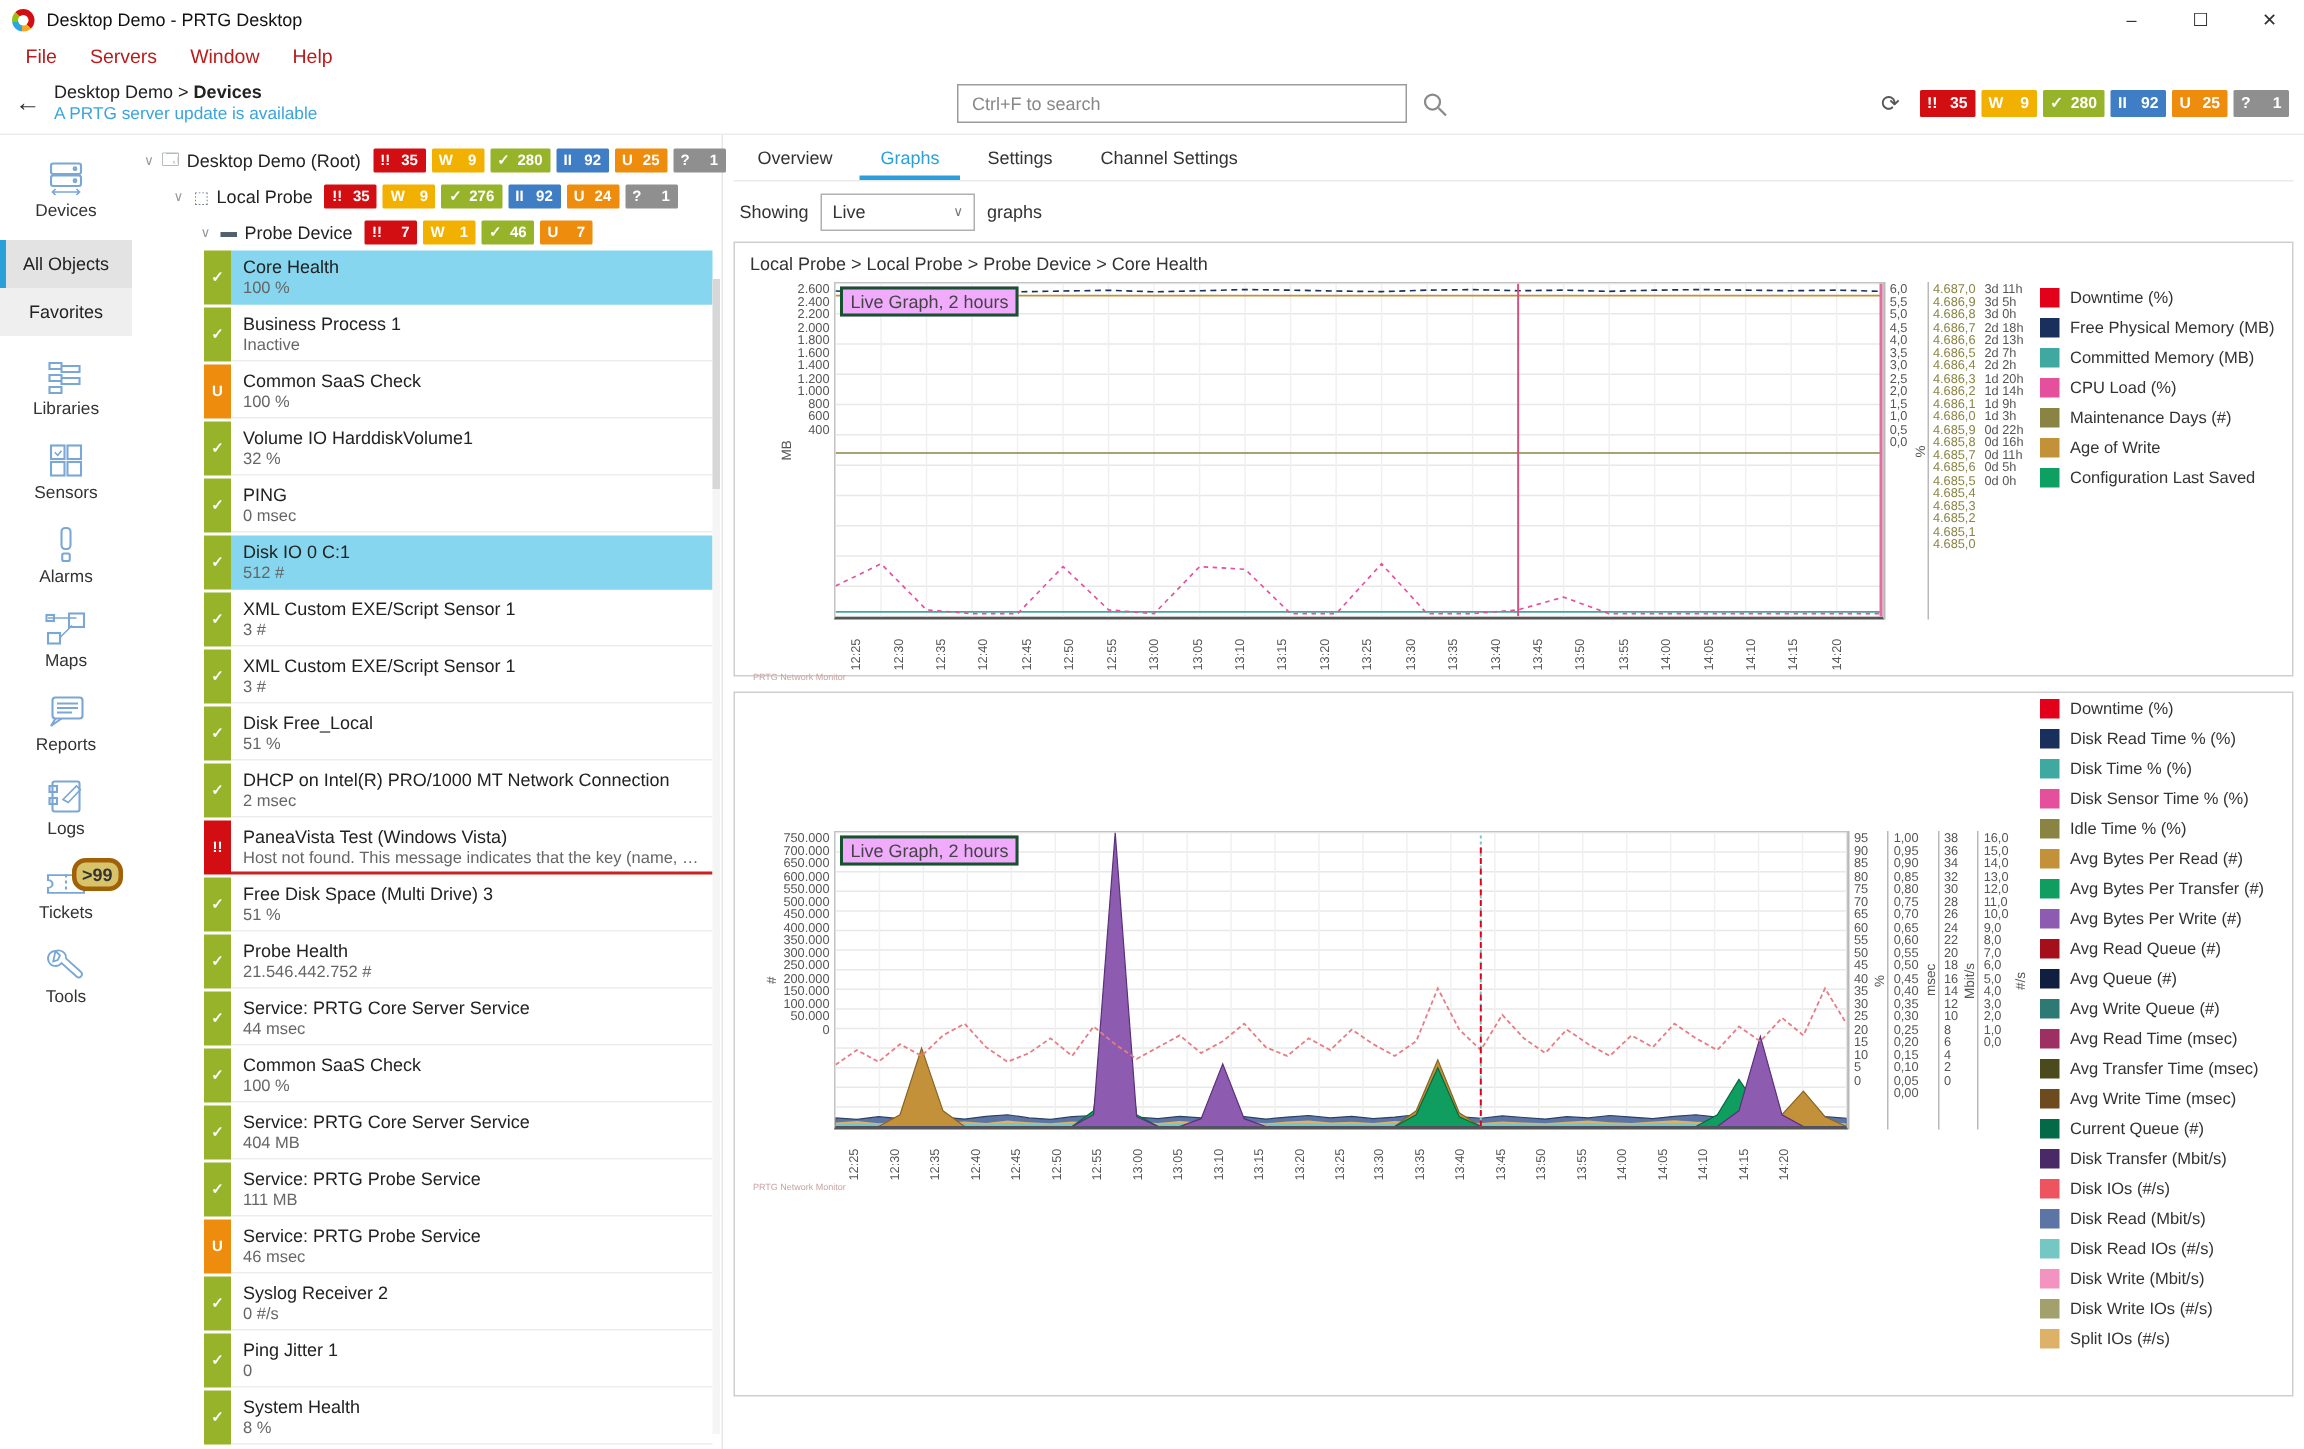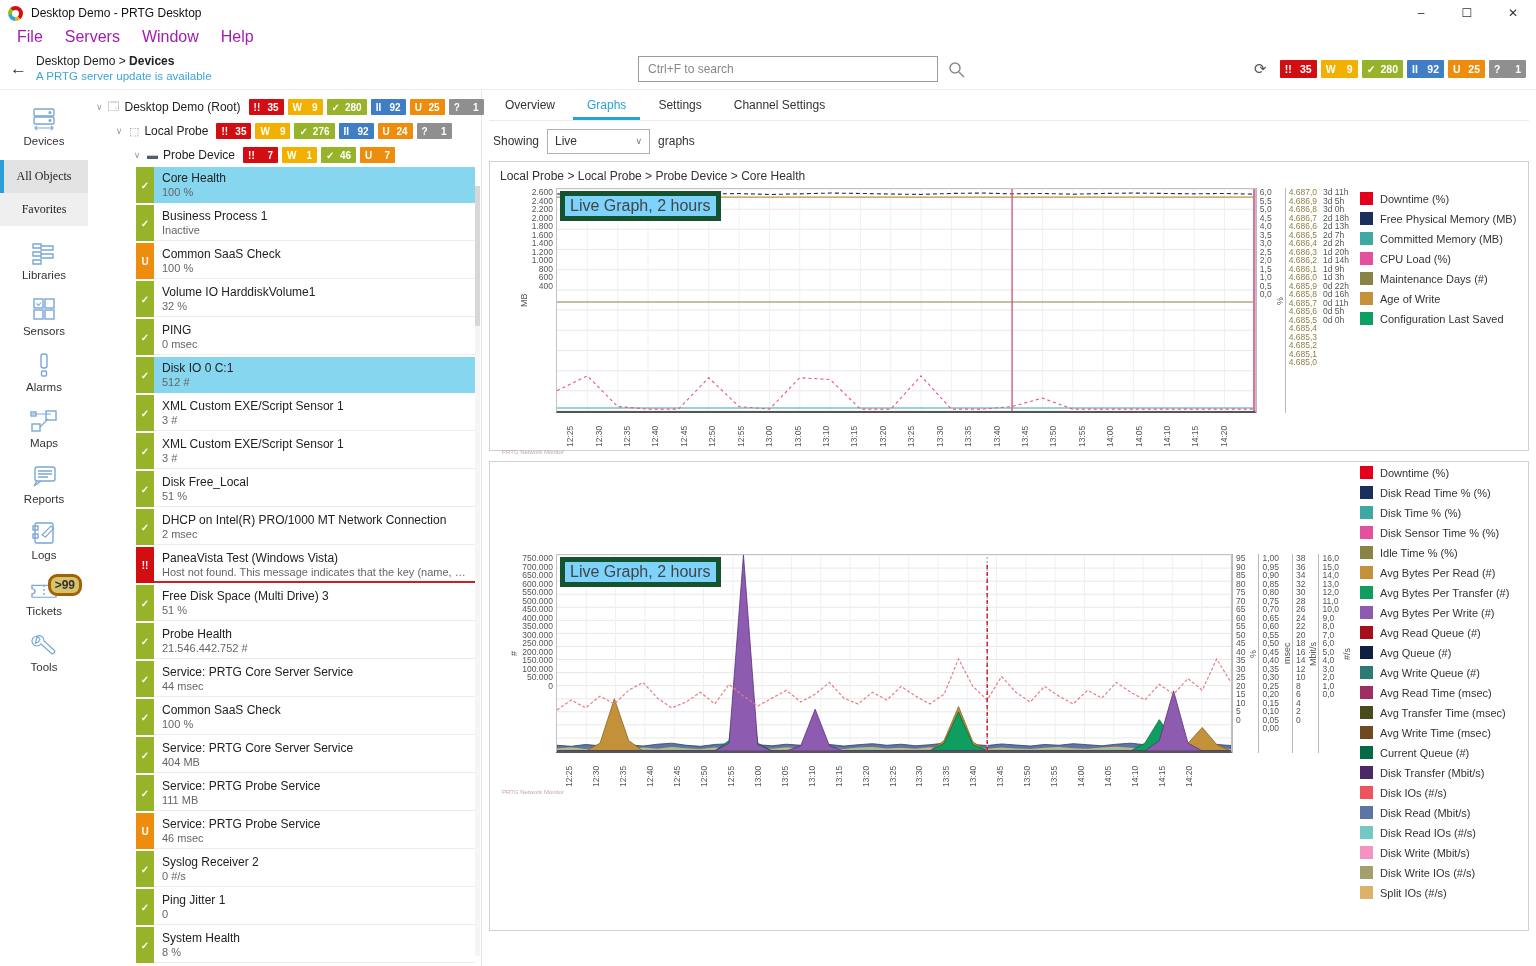--- a/index.html
+++ b/index.html
@@ -13,21 +13,21 @@
   .titlebar { height:26px; display:flex; align-items:center; padding-left:8px; gap:8px; background:#fff; }
   .app-logo { width:15px; height:15px; border-radius:50%;
     background:conic-gradient(#d20e13 0 38%, #f5a623 38% 52%, #2aa7de 52% 72%, #97bf0d 72% 88%, #d20e13 88% 100%);
     position:relative; }
   .app-logo::after { content:""; position:absolute; inset:4px; background:#fff; border-radius:50%; }
   .titlebar-text { font-size:12px; color:#111; }
   .win-controls { margin-left:auto; display:flex; }
   .win-btn { width:46px; height:26px; display:flex; align-items:center; justify-content:center; font-size:12px; color:#333; }
   
   .menubar { height:22px; display:flex; align-items:center; padding-left:6px; }
-  .menu-item { padding:2px 11px; font-size:16px; color:#a21caf; }
+  .menu-item { padding:2px 11px; font-size:13px; color:#b91c1c; }
   
   .header { height:42px; display:flex; align-items:center; border-bottom:1px solid #ececec; position:relative; padding:0 10px; }
   .back-arrow { font-size:17px; color:#333; width:26px; }
   .crumb-block { line-height:1.25; }
   .crumb { font-size:12px; color:#222; }
   .crumb b { font-weight:bold; }
   .update-link { font-size:11.5px; color:#3ba4dd; }
   .search-wrap { position:absolute; left:638px; top:8px; display:flex; align-items:center; gap:10px; }
   .search-input { width:300px; height:26px; border:1px solid #9c9c9c; padding:0 9px; font-size:12px;
     font-family:"Liberation Sans",sans-serif; color:#333; outline:none; }
@@ -44,21 +44,21 @@
   .badge.up { background:#97b32a; }
   .badge.paused { background:#3f7dc4; }
   .badge.unusual { background:#ee8c0e; }
   .badge.unknown { background:#8f8f8f; }
   
   .app-body { display:flex; height:876px; }
   
   .nav { width:88px; flex:none; padding-top:8px; }
   .nav-item { display:flex; flex-direction:column; align-items:center; gap:3px; padding:8px 0 7px; color:#333; font-size:11.5px; position:relative; }
   .nav-item svg { width:30px; height:26px; stroke:#7aa7d6; fill:none; stroke-width:1.4; }
-  .nav-text-group { background:#efefef; margin:6px 0;font-family:Liberation Serif, serif; }
+  .nav-text-group { background:#efefef; margin:6px 0; }
   .nav-text-item { padding:9px 0; text-align:center; font-size:12px; color:#222; }
   .nav-text-item.active { background:#e3e3e3; box-shadow:inset 4px 0 0 #29a1d8; }
   .tickets-badge { position:absolute; right:6px; top:6px; background:#d8c36a; border:3px solid #a16207; color:#333;
     font-size:12px; font-weight:bold; border-radius:9px; padding:1px 4px; }
   
   .tree { width:393px; flex:none; padding-top:5px; position:relative; }
   .tree-row { height:24px; display:flex; align-items:center; gap:5px; font-size:12px; color:#222; }
   .chev { color:#999; font-size:9px; width:10px; text-align:center; }
   .tree-ico { font-size:11px; color:#6b7b8a; }
   .tree-label { margin-right:3px; white-space:nowrap; }
@@ -91,22 +91,22 @@
   .chart-main { display:flex; }
   .axis-col { display:flex; flex-direction:column; align-items:flex-end;
     font-size:8.5px; color:#555; padding:0 3px; line-height:1; }
   .axis-unit { writing-mode:vertical-rl; transform:rotate(180deg); font-size:9px; color:#555;
     display:flex; align-items:center; justify-content:center; }
   .left-axis { display:flex; width:58px; justify-content:flex-end; }
   .right-axis { display:flex; border-left:1px solid #b9b9b9; }
   .plot { position:relative; flex:1; min-width:0; border:1px solid #c2c2c2; border-bottom:2px solid #555; }
   .plot.live-edge::after { content:""; position:absolute; top:0; right:0; width:2px; height:100%; background:#e06fa0; }
   .plot svg { position:absolute; inset:0; width:100%; height:100%; }
-  .overlay-label { position:absolute; top:2px; left:3px; z-index:2; background:#7dd3fc; border:5px solid #14532d;
-    padding:1px 5px; font-size:16px; color:#444; }
+  .overlay-label { position:absolute; top:2px; left:3px; z-index:2; background:#f0abfc; border:2px solid #14532d;
+    padding:1px 5px; font-size:12px; color:#444; }
   .xrow { display:flex; height:36px; }
   .xrow .pad { flex:none; }
   .xticks { flex:1; display:flex; }
   .xtick-cell { flex:1; display:flex; justify-content:center; }
   .xtick { writing-mode:vertical-rl; transform:rotate(180deg); font-size:8.5px; color:#555; padding-top:2px; }
   .watermark { font-size:6px; color:#c9a2a2; padding-left:4px; height:8px; line-height:1; }
   .legend { width:172px; flex:none; padding:4px 0 0 8px; display:flex; flex-direction:column; gap:7px; }
   .legend-item { display:flex; align-items:center; gap:7px; font-size:11px; color:#333; white-space:nowrap; }
   .legend-swatch { width:13px; height:13px; flex:none; }
   .ch2-margin { margin-top:92px; }

